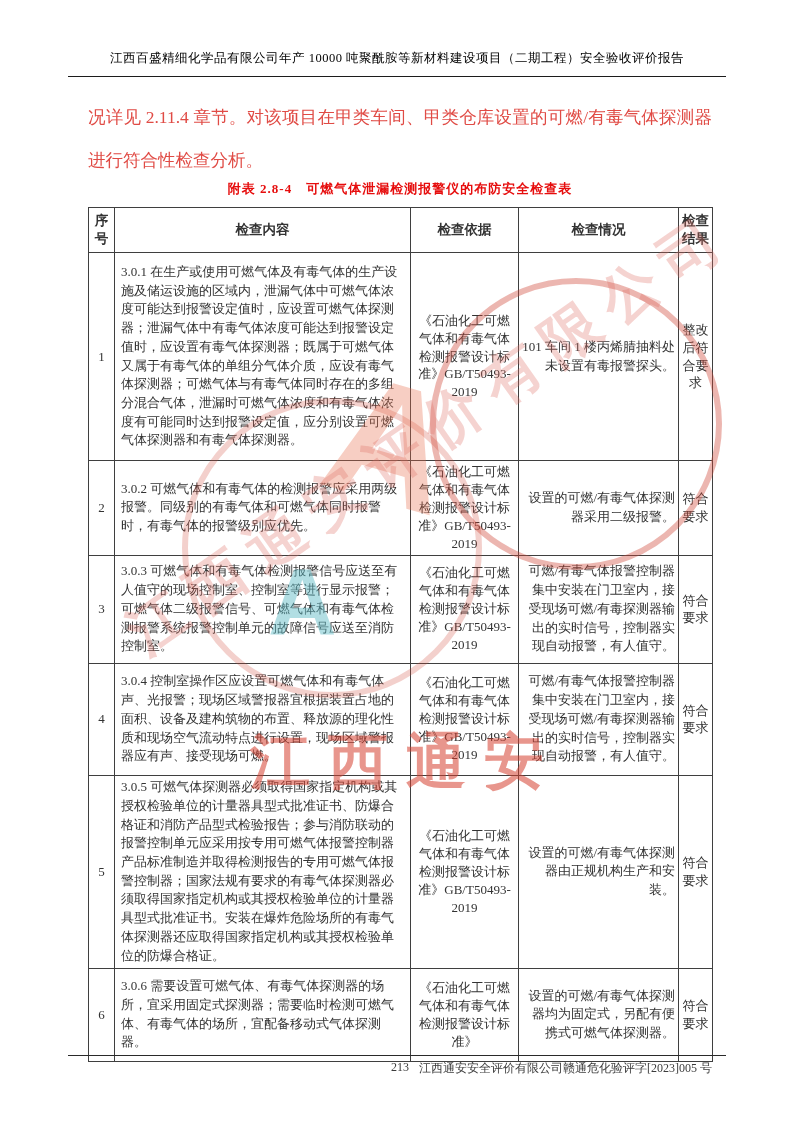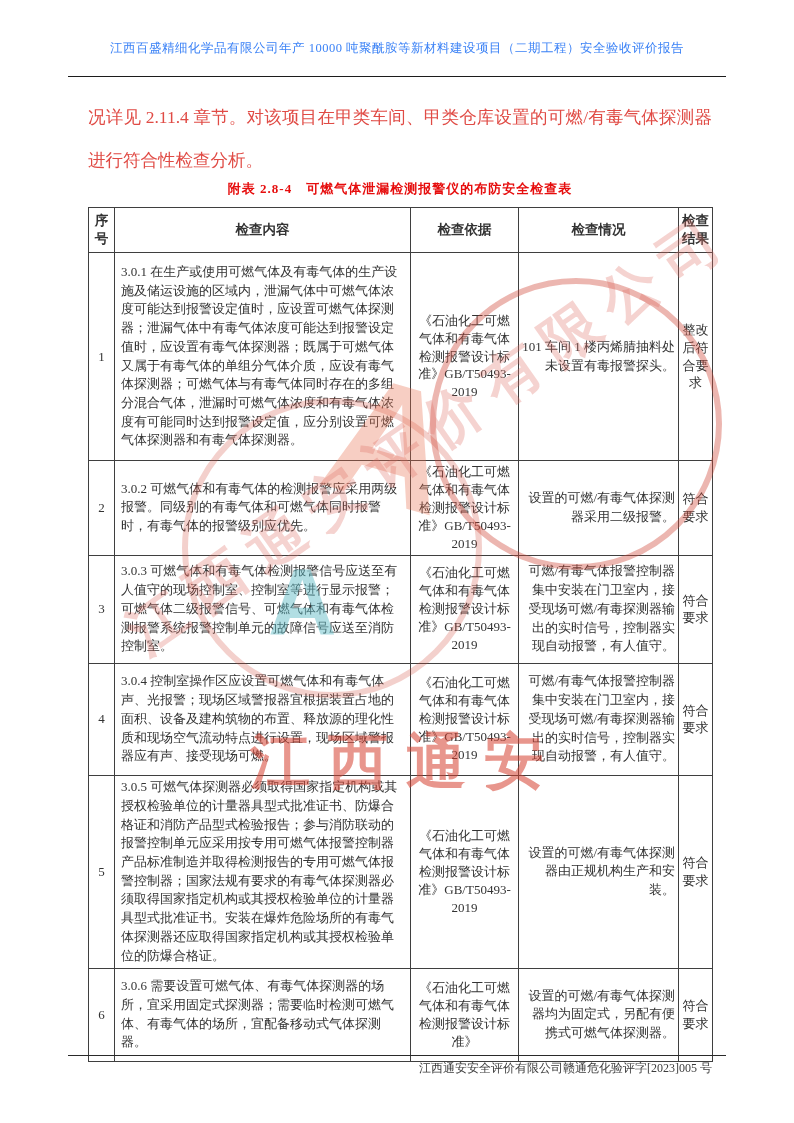--- a/index.html
+++ b/index.html
@@ -2,22 +2,22 @@
 <html><head>
 <meta charset="utf-8">
 <style>
   * { margin:0; padding:0; box-sizing:border-box; }
   html,body { width:794px; height:1123px; }
   body {
     position:relative; background:#ffffff; overflow:hidden;
     font-family:"Liberation Serif","DejaVu Serif",serif; color:#333;
   }
   .page-header {
-    position:absolute; top:40px; left:68px; width:658px;
-    text-align:center; font-size:12.5px; color:#3b82f6; letter-spacing:.5px;
+    position:absolute; top:50px; left:68px; width:658px;
+    text-align:center; font-size:12.5px; color:#000000; letter-spacing:.5px;
   }
   .header-rule {
     position:absolute; top:76px; left:68px; width:658px;
     border-top:1.6px solid #1c1c1c;
   }
   .intro {
     position:absolute; top:96px; left:88px; width:624px;
     color:#e04b45; font-size:17.5px; line-height:43px; text-align:justify;
   }
   .table-title {
@@ -165,14 +165,15 @@
 <div class="wm stamp-circle-1"></div>
 <div class="wm stamp-circle-2"></div>
 <div class="wm wm-logo-a">A</div>
 <div class="wm wm-logo-a-teal">A</div>
 <div class="wm wm-diagonal">江西通安评价有限公司</div>
 <div class="wm wm-big-text">江西通安</div>
 
 <div class="footer-rule"></div>
 <div class="page-footer">
   <span>江西通安安全评价有限公司</span>
+  <span class="center">213</span>
   <span>赣通危化验评字[2023]005 号</span>
 </div>
 
 </body></html>

